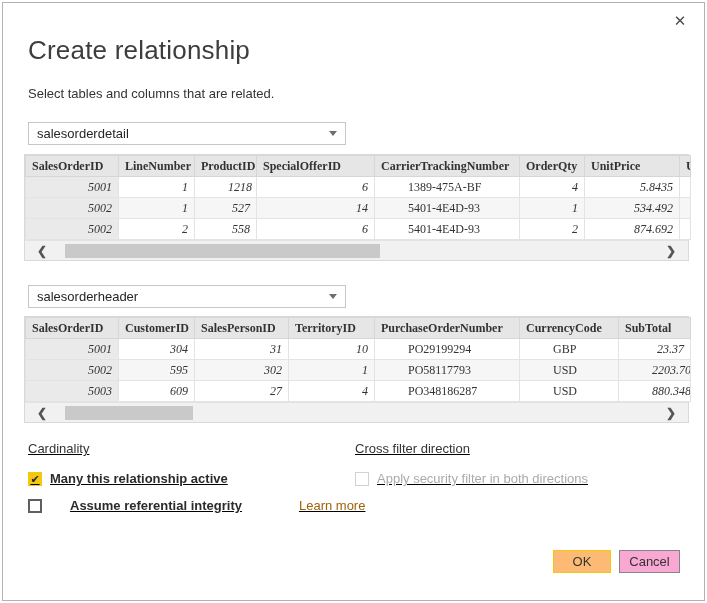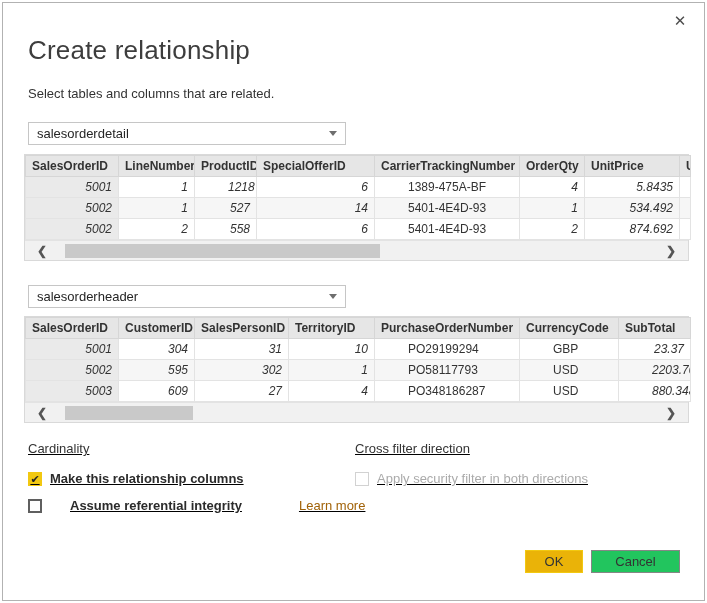--- a/index.html
+++ b/index.html
@@ -29,21 +29,21 @@
   }
   .selectbox .caret { margin-left: auto; }
   .caret {
     width: 0; height: 0; display: inline-block;
     border-left: 4px solid transparent; border-right: 4px solid transparent;
     border-top: 5px solid #6e6e6e;
   }
   .table-select { width: 318px; margin: 21px 0 0 25px; }
 
   
-  .table-wrap { width: 665px; margin: 9px 0 0 21px; border: 1px solid #d9d9d9; }
+  .table-wrap { width: 665px; margin: 9px 0 0 21px; border: 1px solid #d9d9d9; font-family: Liberation Serif, serif; }
   table.preview { border-collapse: collapse; table-layout: fixed; width: 663px; font-size: 12px; color:#333; }
   table.preview th, table.preview td {
     border: 1px solid #e3e3e3; height: 21px; overflow: hidden; white-space: nowrap;
     padding: 0 6px;
   }
   table.preview th {
     background: #e6e6e6; font-weight: 700; text-align: left; border-color:#d6d6d6;
   }
   table.preview td { text-align: right; font-style: italic; background: #fff; padding-left: 33px; }
   table.preview tbody tr:nth-child(2) td { background: #f6f6f6; }
@@ -82,22 +82,22 @@
   .checkbox.unchecked { background: #fff; border: 2px solid #5f5f5f; }
   .checkbox.disabled { background: #fff; border: 1px solid #d2d2d2; cursor: default; }
   .cb-label { font-size: 13px; font-weight: 600; color: #2b2b2b; }
   .cb-label.disabled { color: #ababab; font-weight: 400; }
   .link { font-size: 13px; color: #a16207; margin-left: 37px; cursor: pointer; }
 
   
   .footer { position: absolute; right: 24px; bottom: 27px; display: flex; }
   .btn { height: 23px; font-size: 13px; font-family:"Liberation Sans",sans-serif; cursor: pointer;
          display:flex; align-items:center; justify-content:center; }
-  .btn-ok { width: 58px; background: #eab308; border: 1px solid #f2c811; color: #333; }
-  .btn-cancel { width: 89px; background: #22c55e; border: 1px solid #868686; color: #333; margin-left: 8px; }
+  .btn-ok { width: 58px; background: #fdba74; border: 1px solid #f2c811; color: #333; }
+  .btn-cancel { width: 61px; background: #f9a8d4; border: 1px solid #868686; color: #333; margin-left: 8px; }
 </style>
 </head>
 <body>
 
 <div class="dialog">
   <div class="close">✕</div>
 
   <div class="title">Create relationship</div>
   <div class="subtitle">Select tables and columns that are related.</div>
 
@@ -239,21 +239,21 @@
   </div>
 
   <div class="options">
     <div class="opt-row">
       <div class="opt-left opt-label">Cardinality</div>
       <div class="opt-right opt-label">Cross filter direction</div>
     </div>
     <div class="opt-row cb-row">
       <div class="opt-left cb-row" style="margin-top:0;">
         <span class="checkbox checked">✔</span>
-        <span class="cb-label">Make this relationship columns</span>
+        <span class="cb-label">Many this relationship active</span>
       </div>
       <div class="opt-right cb-row" style="margin-top:0;">
         <span class="checkbox disabled"></span>
         <span class="cb-label disabled">Apply security filter in both directions</span>
       </div>
     </div>
     <div class="opt-row cb-row" style="margin-top:12px;gap:20px;">
       <span class="checkbox unchecked"></span>
       <span class="cb-label">Assume referential integrity</span>
       <span class="link">Learn more</span>

